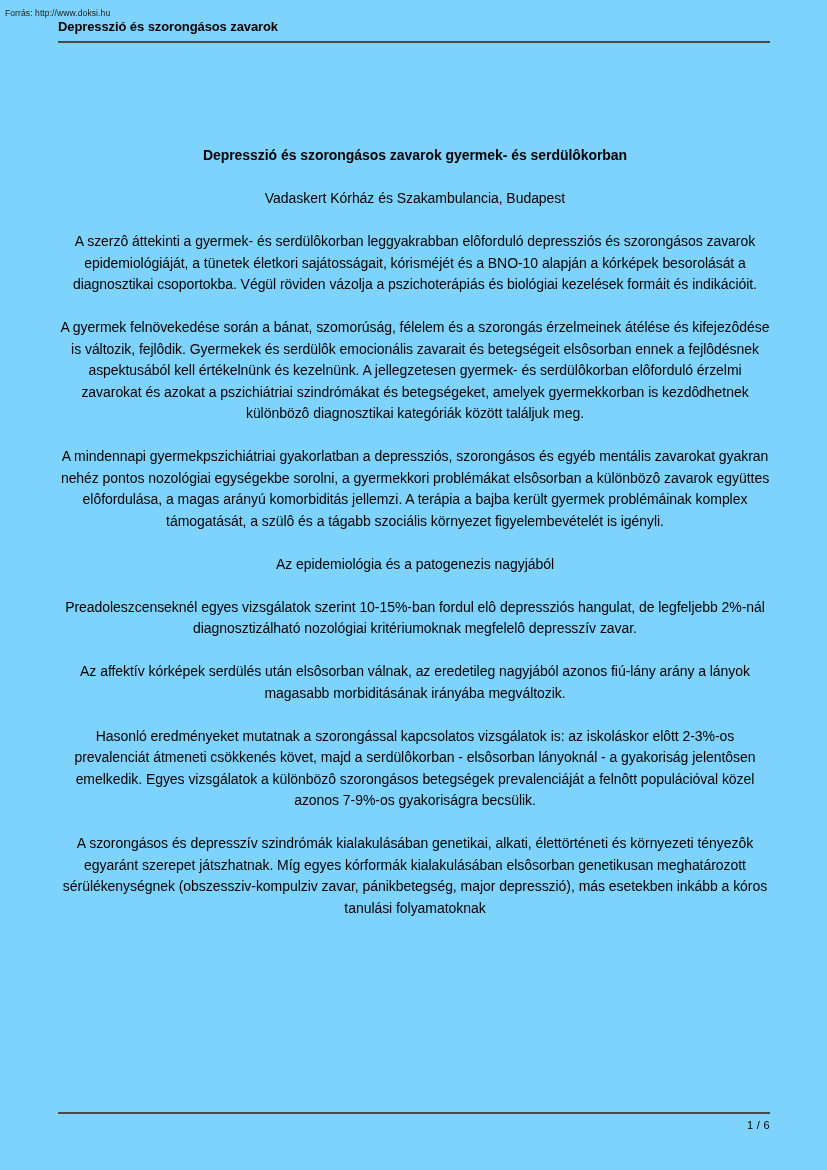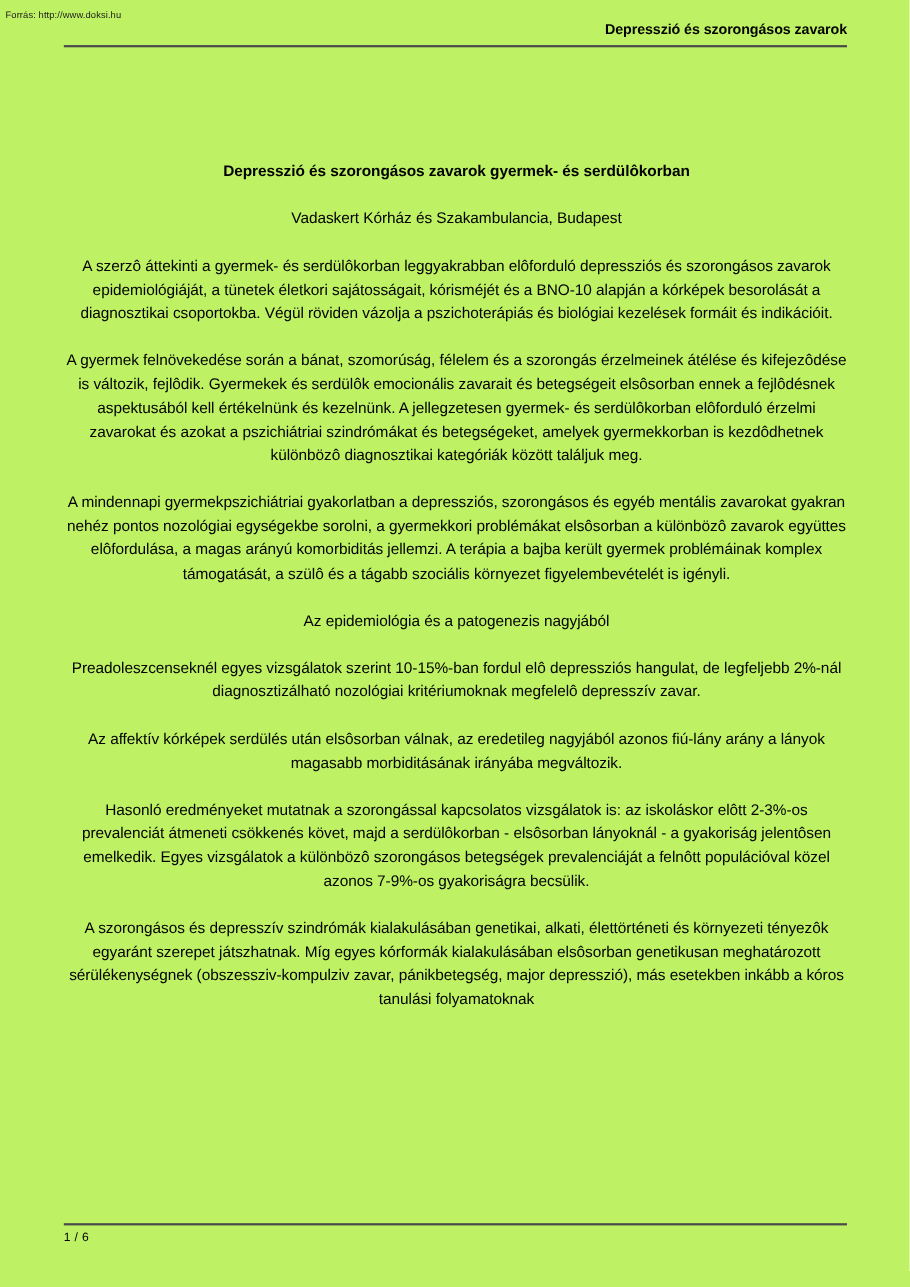--- a/index.html
+++ b/index.html
@@ -8,21 +8,21 @@
     background: #ffffff;
   }
   body {
     font-family: "Liberation Sans", sans-serif;
     color: #000000;
   }
   .page {
     position: relative;
     width: 827px;
     height: 1170px;
-    background: #bef264;
+    background: #7dd3fc;
     overflow: hidden;
     box-sizing: border-box;
   }
 
   
   .watermark {
     position: absolute;
     top: 8px;
     left: 5px;
     font-size: 8.5px;
@@ -39,21 +39,20 @@
     left: 58px;
     width: 712px;
   }
   .page-header .header-title {
     font-size: 13px;
     font-weight: bold;
     line-height: 17px;
     color: #000000;
     letter-spacing: -0.1px;
     white-space: nowrap;
-    text-align: right;
   }
   .rule {
     height: 0;
     border: 0;
     border-top: 2px solid #4a4a4a;
     margin: 0;
   }
   .page-header .rule {
     margin-top: 6px;
   }
@@ -87,20 +86,21 @@
 
   
   .page-footer {
     position: absolute;
     left: 58px;
     top: 1112px;
     width: 712px;
   }
   .page-footer .page-number {
     margin-top: 4px;
+    text-align: right;
     font-size: 11px;
     line-height: 14px;
     color: #000000;
     letter-spacing: 0.3px;
   }
 </style>
 </head>
 <body>
 
 <div class="page">

